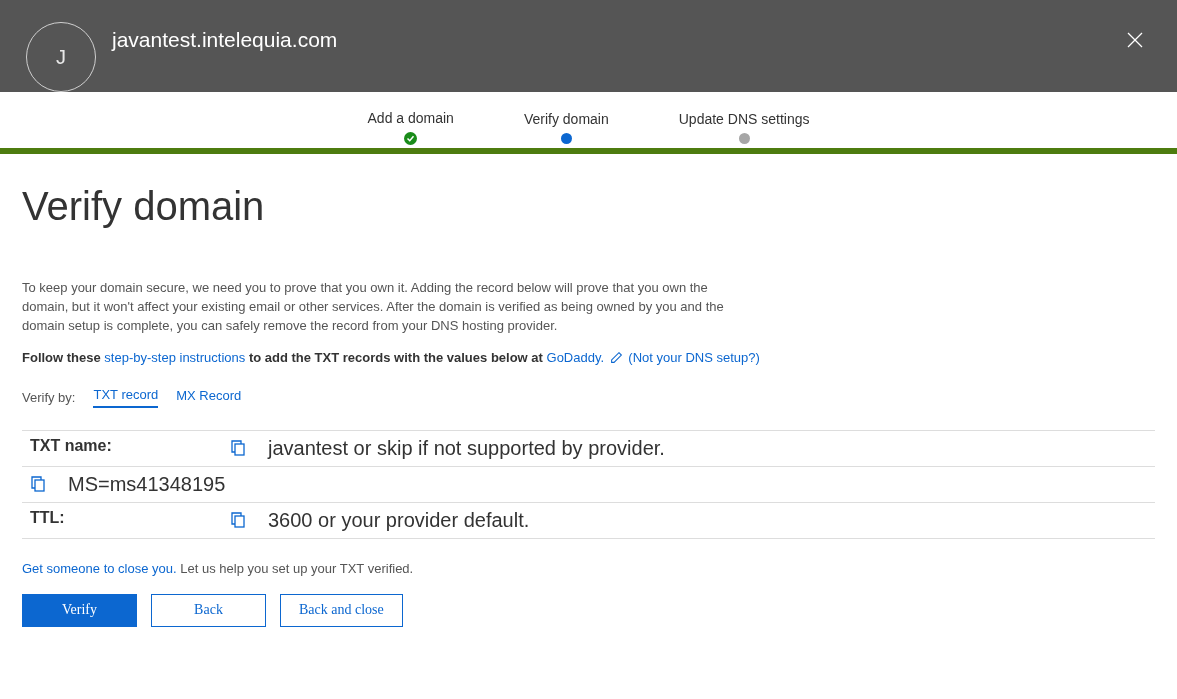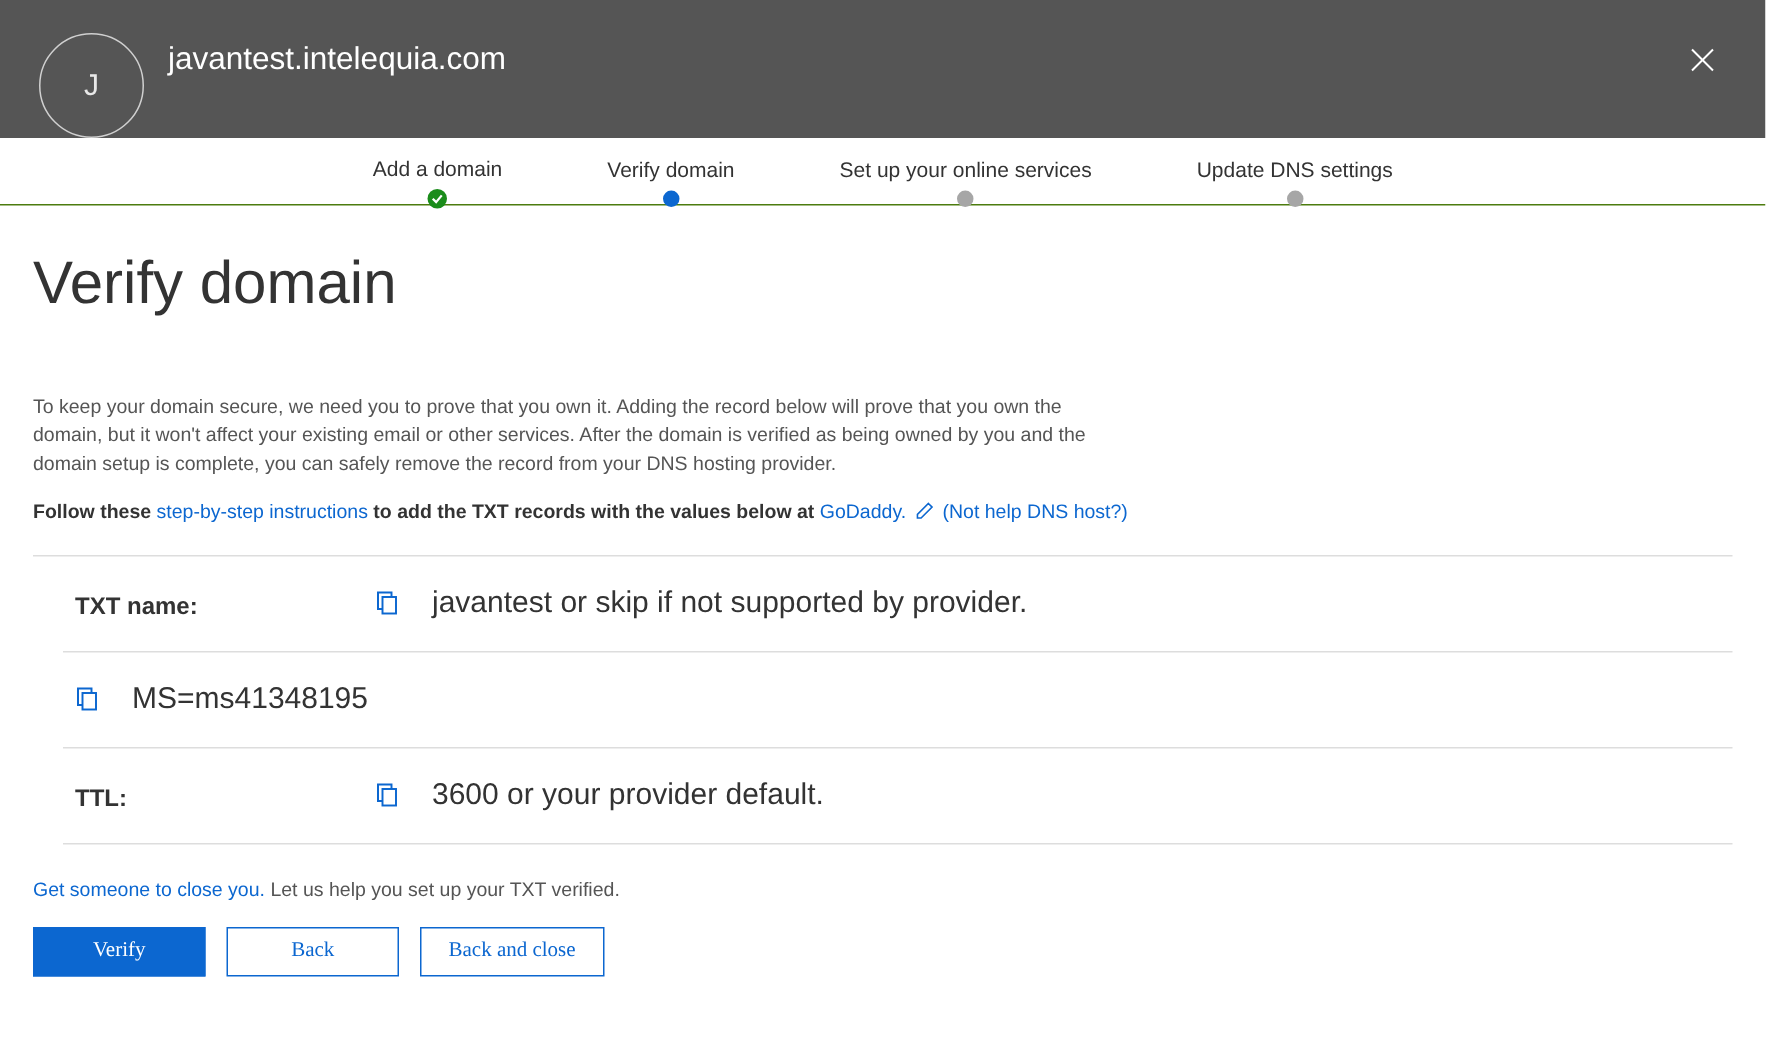--- a/index.html
+++ b/index.html
@@ -50,22 +50,22 @@
     cursor: pointer;
     width: 24px;
     height: 24px;
     display: flex;
     align-items: center;
     justify-content: center;
   }
   .close-btn svg { stroke: #fff; }
   .steps {
     background: #fff;
-    border-bottom: 1px solid #4d7c0f;
-    height: 45px;
+    border-bottom: 6px solid #4d7c0f;
+    height: 62px;
     display: flex;
     align-items: center;
     justify-content: center;
     gap: 70px;
     font-size: 14px;
     color: #333;
     padding-top: 15px;
   }
   .step {
     display: flex;
@@ -130,24 +130,23 @@
   .tab.active {
     border-bottom: 2px solid #0c67d0;
   }
 
   .records-table {
     width: 100%;
     border-top: 1px solid #ddd;
   }
   .record-row {
     display: flex;
-    align-items: flex-end;
+    align-items: flex-start;
     border-bottom: 1px solid #ddd;
-    padding: 20px 8px;
-    margin-left: 20px;
+    padding: 6px 8px;
   }
   .record-label {
     width: 200px;
     font-weight: 700;
     font-size: 16px;
     color: #333;
   }
   .record-value {
     font-size: 20px;
     color: #333;
@@ -213,47 +212,48 @@
       <svg viewBox="0 0 12 12">
           <path d="M2 6 L5 9 L10 3" stroke="#fff" stroke-width="2" fill="none"></path>
         </svg>
     </span>
   </div>
   <div class="step">
     <span class="step-label">Verify domain</span>
     <span class="dot blue"></span>
   </div>
   <div class="step">
-    <span class="step-label">Set up your online services</span>
-    <span class="dot"></span>
-  </div>
-  <div class="step">
     <span class="step-label">Update DNS settings</span>
     <span class="dot"></span>
   </div>
 </div>
 
 <div class="main">
   <h1 class="page-title">Verify domain</h1>
 
   <p class="intro">To keep your domain secure, we need you to prove that you own it. Adding the record below will prove that you own the domain, but it won't affect your existing email or other services. After the domain is verified as being owned by you and the domain setup is complete, you can safely remove the record from your DNS hosting provider.</p>
 
   <p class="follow">
     <strong>Follow these</strong>
     <a class="link">step-by-step instructions</a>
     <strong>to add the TXT records with the values below at</strong>
     <a class="link">GoDaddy.</a>
     <span class="pencil-icon">
       <svg width="13" height="13" viewBox="0 0 16 16" fill="none" stroke="#0c67d0" stroke-width="1.3">
           <path d="M11 2 L14 5 L5 14 L2 14 L2 11 Z"></path>
         </svg>
     </span>
-    <a class="link">(Not help DNS host?)</a>
+    <a class="link">(Not your DNS setup?)</a>
   </p>
 
+  <div class="verify-by-row">
+    <span>Verify by:</span>
+    <span class="tab active">TXT record</span>
+    <span class="tab">MX Record</span>
+  </div>
 
   <div class="records-table">
     <div class="record-row">
       <div class="record-label">TXT name:</div>
       <div class="record-value">
         <span class="copy-icon">
           <svg width="16" height="18" viewBox="0 0 16 18" fill="none" stroke="#0c67d0" stroke-width="1.3">
               <rect x="5" y="5" width="9" height="11"></rect>
               <path d="M11 5 V2 H2 V13 H5"></path>
             </svg>

